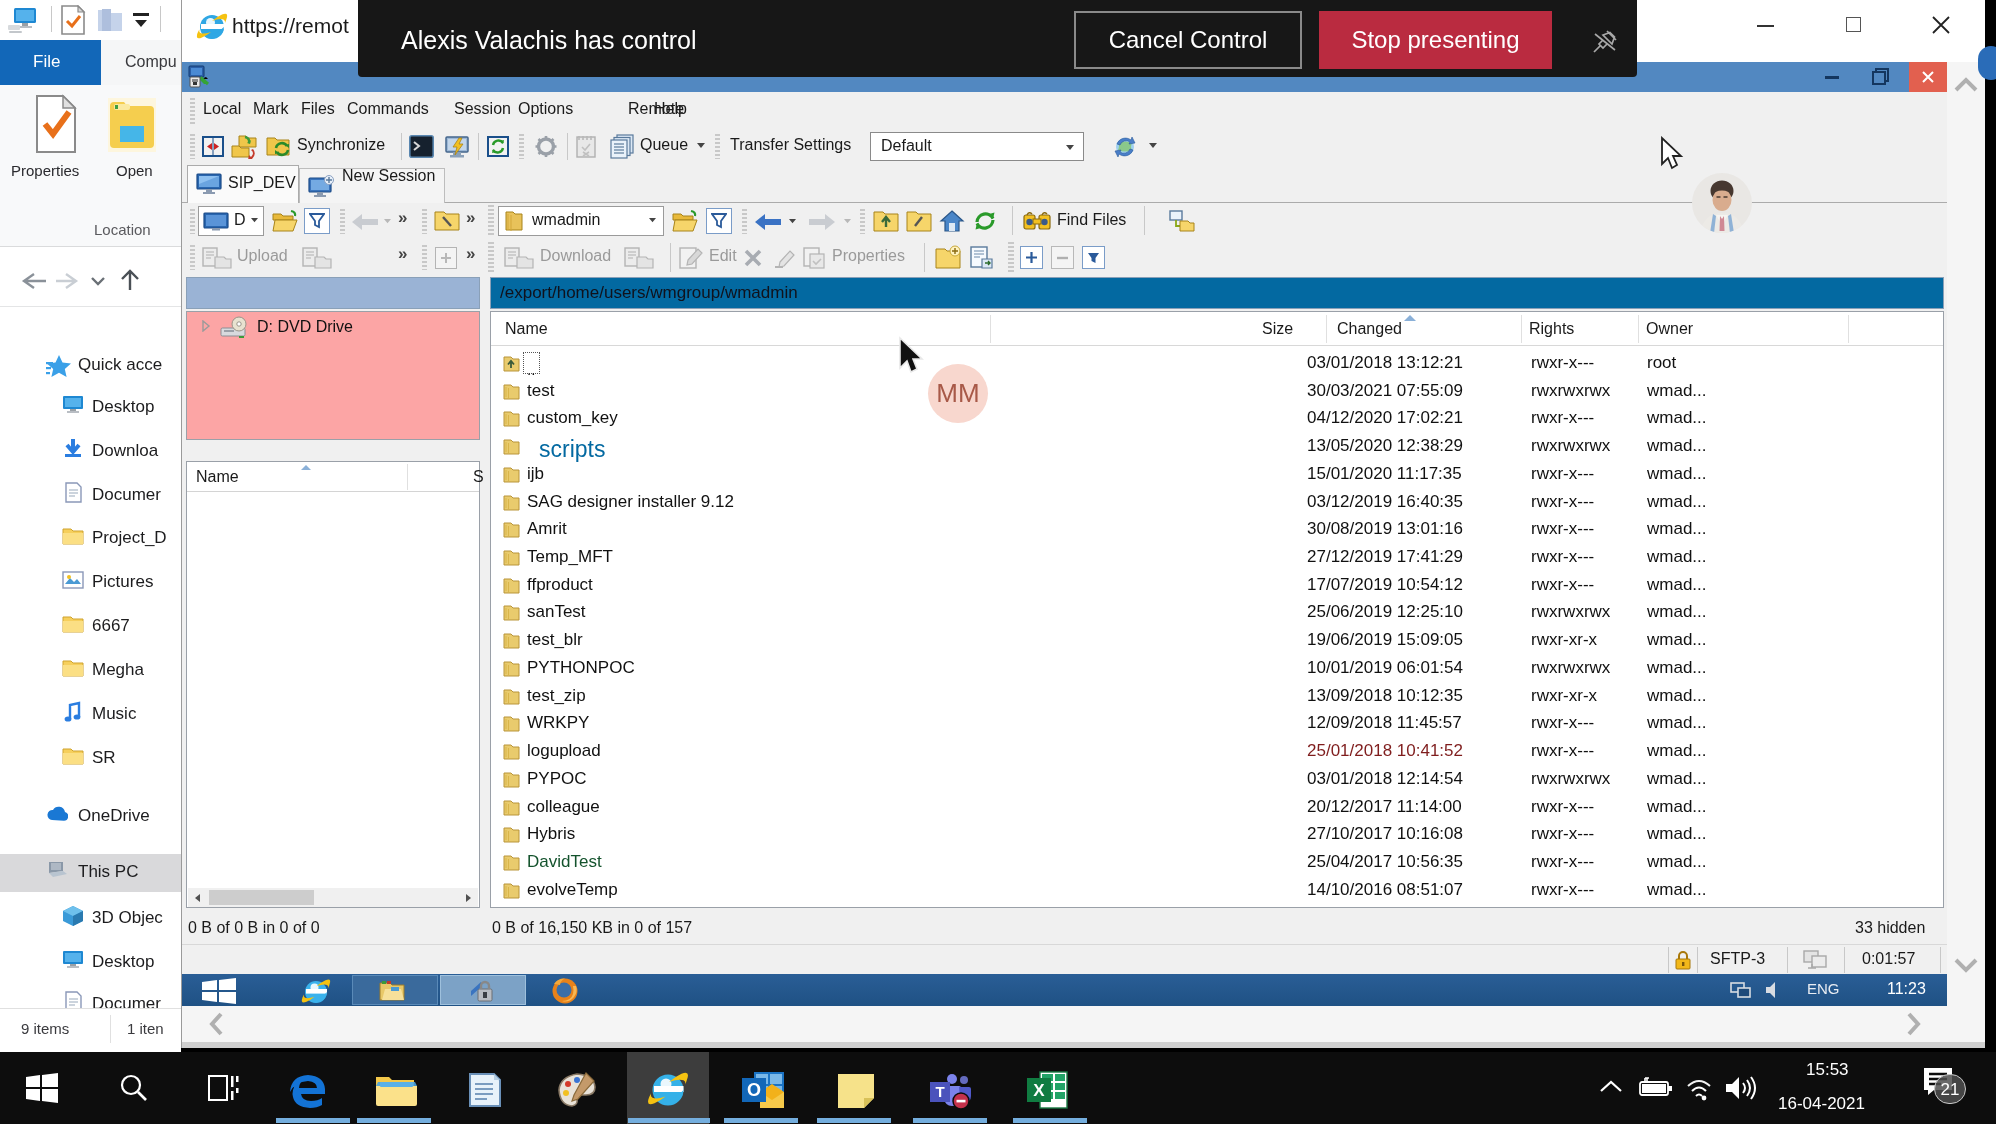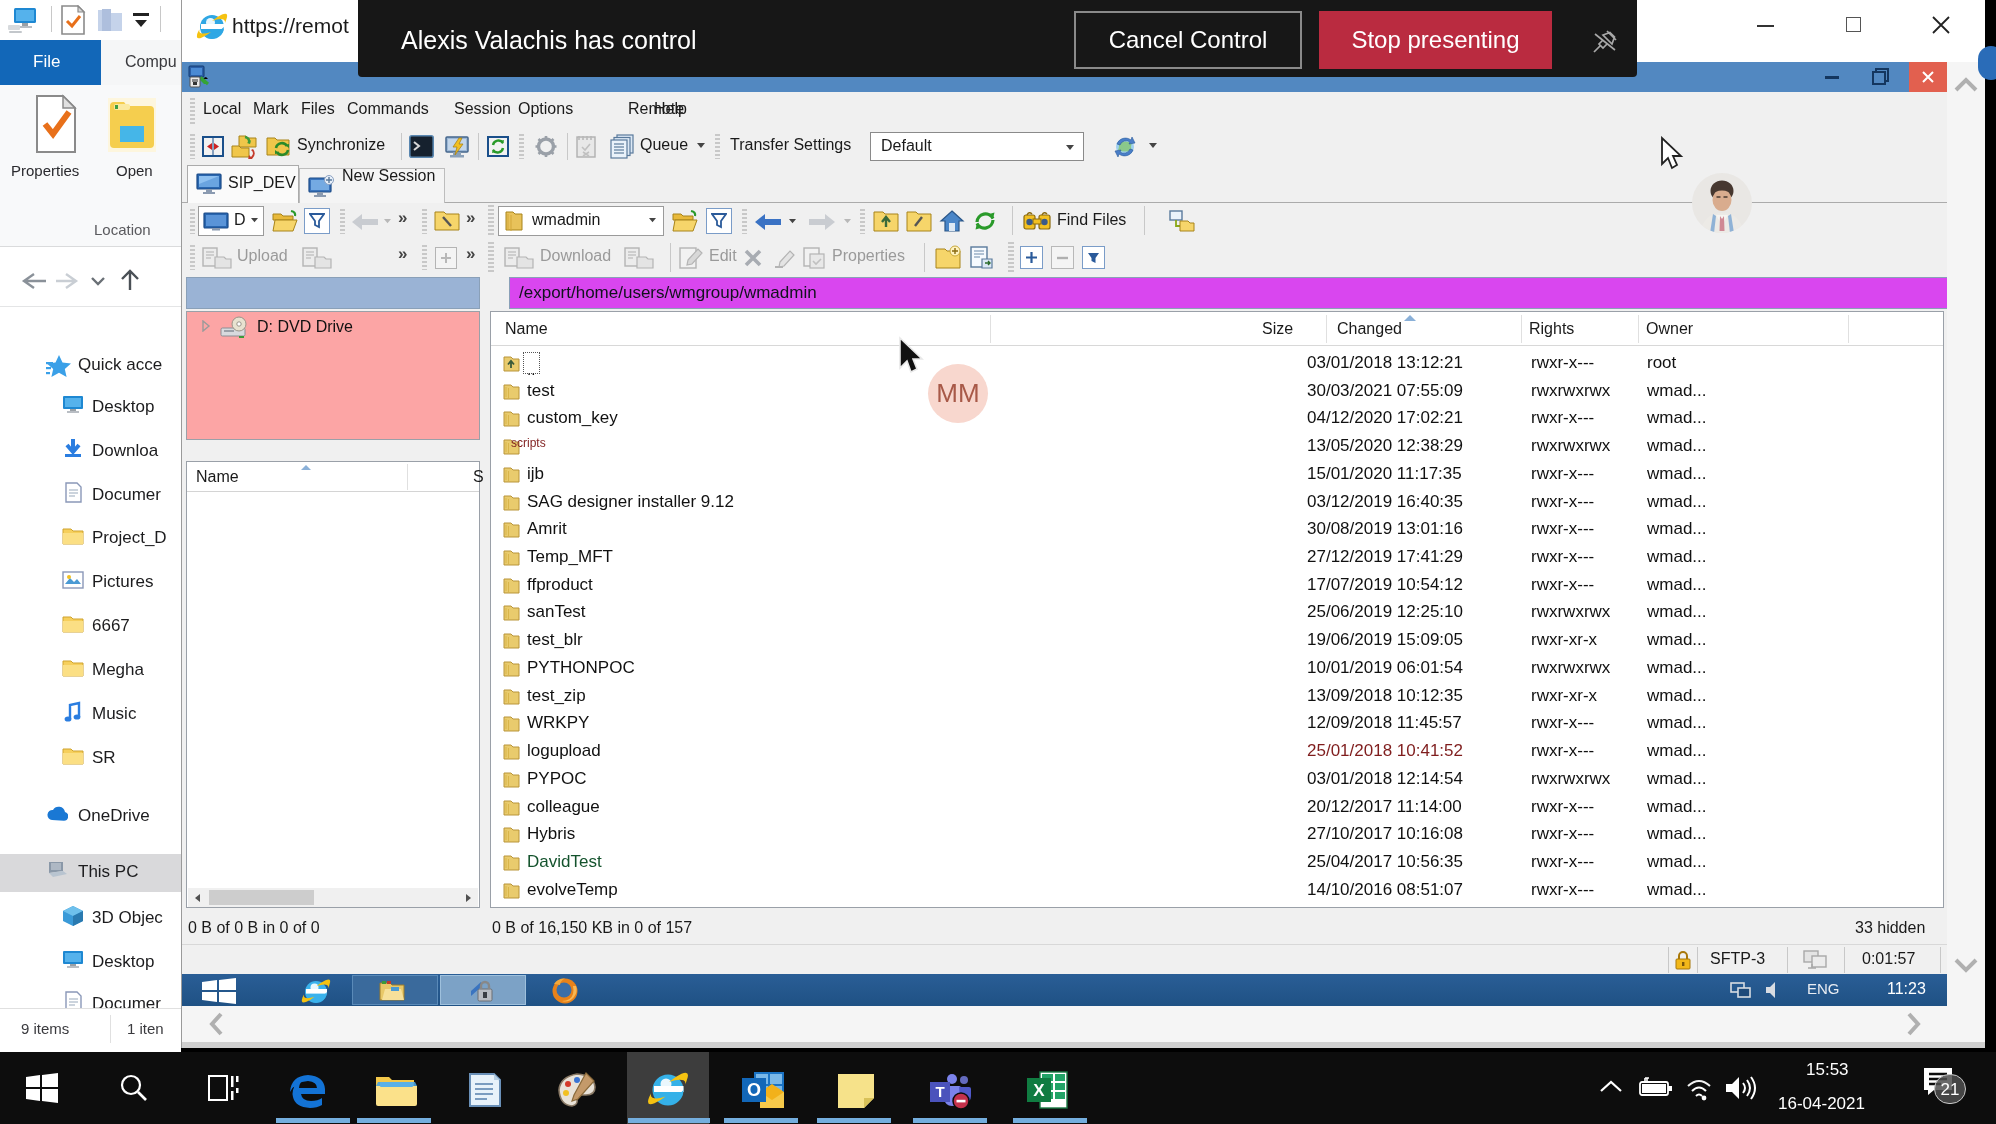--- a/index.html
+++ b/index.html
@@ -563,21 +563,21 @@
         <path d="M1 2 H12" stroke="#b0b0b0" stroke-width="2.4"></path>
       </svg>
     <div class="abs" style="left:900px; top:6px; width:23px; height:23px; border:1px solid #7a9cc8; background:#fff;"></div>
     <svg class="abs" style="left:904px; top:11px;" width="15" height="14" viewBox="0 0 15 14">
         <path d="M2 2 H13 L9.5 7 V12 L5.5 10 V7 Z" fill="#2a5a9a"></path>
       </svg>
   </div>
 
   <div class="abs" style="left:186px; top:277px; width:294px; height:32px; background:#9ab3d5; border:1px solid #8aa0b8; z-index:5;"></div>
 
-  <div class="abs" style="left:509px; top:277px; width:1454px; height:32px; background:#d946ef; border:1px solid #8aa0b8; z-index:5;">
+  <div class="abs" style="left:490px; top:277px; width:1454px; height:32px; background:#0369a1; border:1px solid #8aa0b8; z-index:5;">
     <span class="abs txt" style="left:9px; top:5px; font-size:17px; color:#10121c;">/export/home/users/wmgroup/wmadmin</span>
   </div>
 
   <div class="abs" style="left:186px; top:311px; width:294px; height:129px; background:#fca5a5; border:1px solid #9aa0a8; z-index:5;">
     <svg class="abs" style="left:14px; top:8px;" width="10" height="12" viewBox="0 0 10 12">
         <path d="M2 1 L8 6 L2 11 Z" fill="none" stroke="#9a9a9a" stroke-width="1.4"></path>
       </svg>
 
     <svg class="abs" style="left:32px; top:4px;" width="30" height="24" viewBox="0 0 30 24">
       <rect x="2" y="12" width="24" height="8" rx="1.5" fill="#d8dade" stroke="#8a8e94" stroke-width="1"></rect>
@@ -649,21 +649,21 @@
           <path d="M3 5 v10 M5.5 6 v10" stroke="#d9b54a" stroke-width="1"></path>
         </svg>
         <div class="abs txt" style="left:36px; top:96.44px; font-size:17px; color:#111;">custom_key</div>
         <div class="abs txt" style="left:816px; top:96.44px; font-size:17px; color:#111;">04/12/2020 17:02:21</div>
         <div class="abs txt" style="left:1040px; top:96.44px; font-size:17px; color:#111;">rwxr-x---</div>
         <div class="abs txt" style="left:1156px; top:96.44px; font-size:17px; color:#111;">wmad...</div>
         <svg class="abs" style="left:12px; top:125.16px;" width="17" height="18" viewBox="0 0 17 18">
           <path d="M1 3 h7 l2 2 h6 v12 h-15 Z" fill="#e9cb6d" stroke="#b9953a" stroke-width="1"></path>
           <path d="M3 5 v10 M5.5 6 v10" stroke="#d9b54a" stroke-width="1"></path>
         </svg>
-        <div class="abs txt" style="left:20px; top:124.16px; font-size:12px; color:#7f1d1d;">scripts</div>
+        <div class="abs txt" style="left:48px; top:124.16px; font-size:23px; color:#0369a1;">scripts</div>
         <div class="abs txt" style="left:816px; top:124.16px; font-size:17px; color:#111;">13/05/2020 12:38:29</div>
         <div class="abs txt" style="left:1040px; top:124.16px; font-size:17px; color:#111;">rwxrwxrwx</div>
         <div class="abs txt" style="left:1156px; top:124.16px; font-size:17px; color:#111;">wmad...</div>
         <svg class="abs" style="left:12px; top:152.88px;" width="17" height="18" viewBox="0 0 17 18">
           <path d="M1 3 h7 l2 2 h6 v12 h-15 Z" fill="#e9cb6d" stroke="#b9953a" stroke-width="1"></path>
           <path d="M3 5 v10 M5.5 6 v10" stroke="#d9b54a" stroke-width="1"></path>
         </svg>
         <div class="abs txt" style="left:36px; top:151.88px; font-size:17px; color:#111;">ijb</div>
         <div class="abs txt" style="left:816px; top:151.88px; font-size:17px; color:#111;">15/01/2020 11:17:35</div>
         <div class="abs txt" style="left:1040px; top:151.88px; font-size:17px; color:#111;">rwxr-x---</div>

